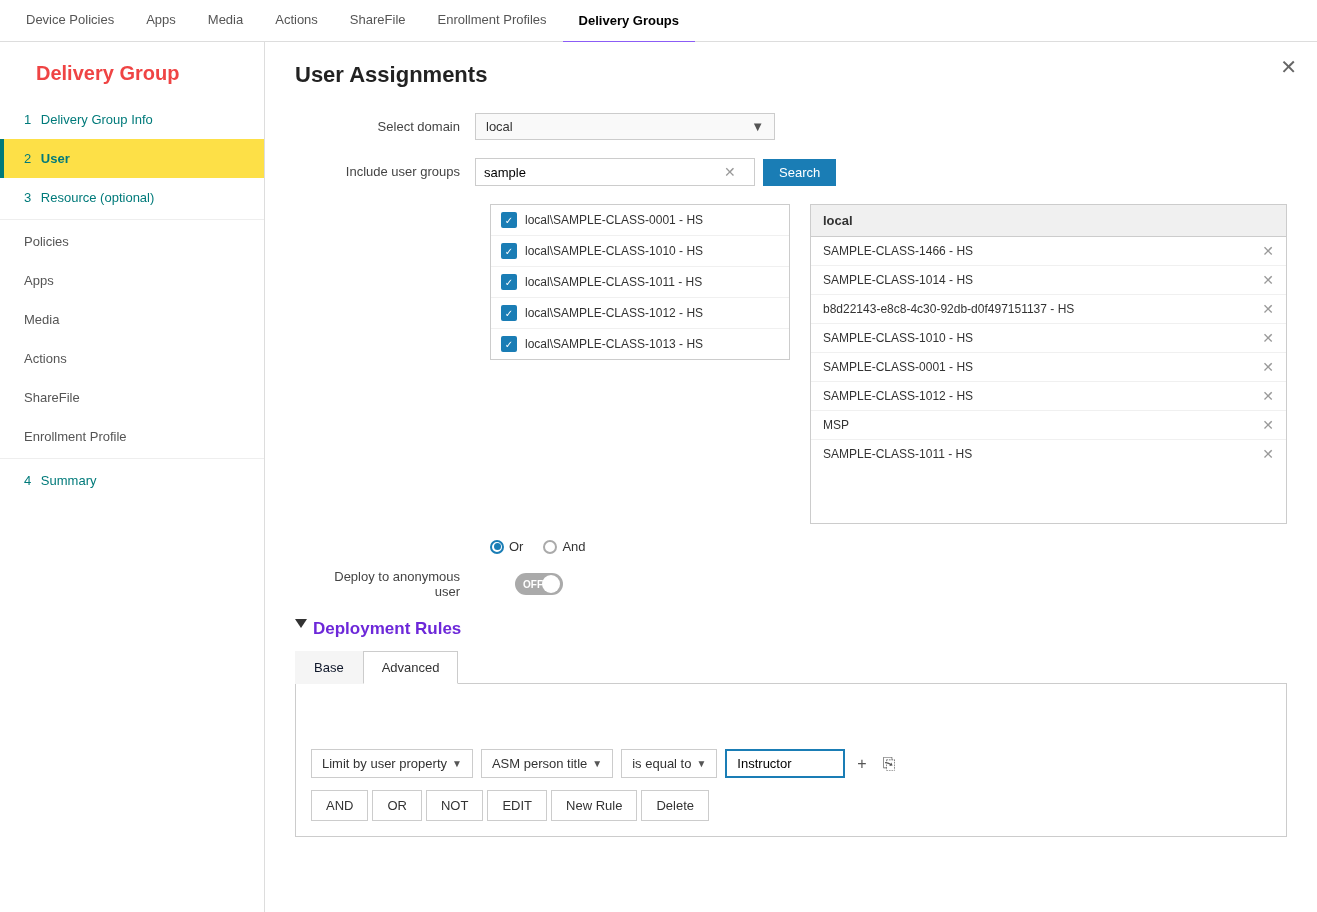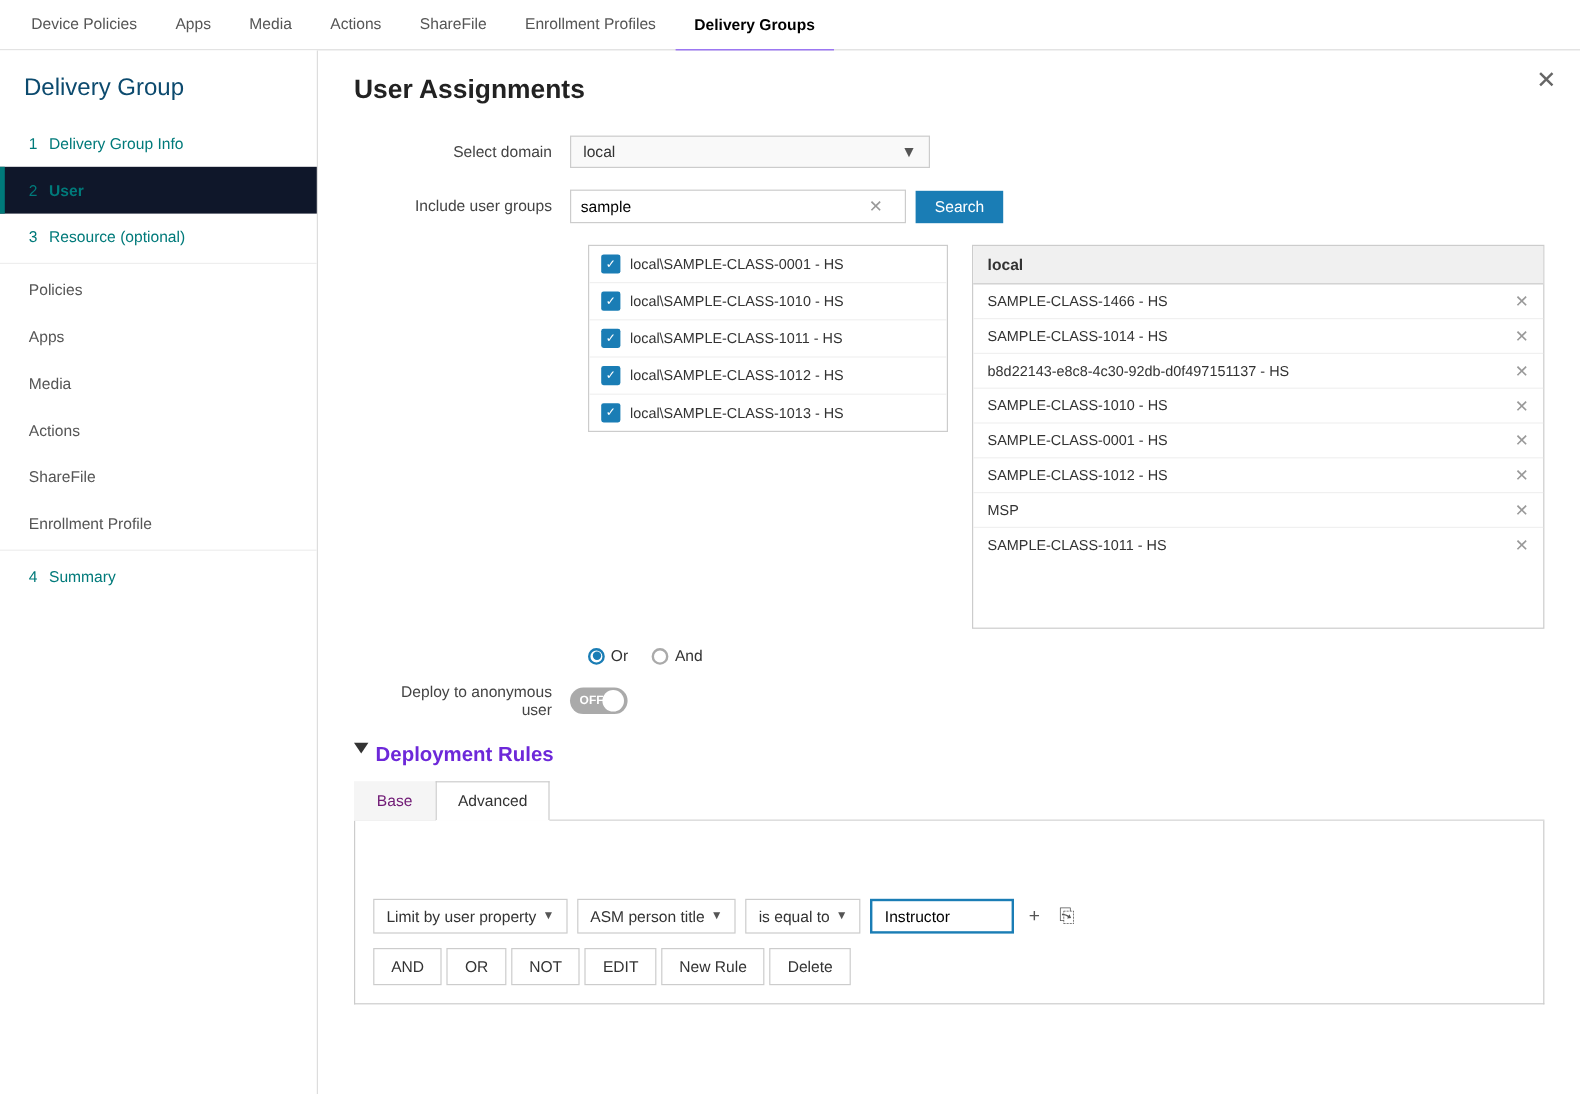--- a/index.html
+++ b/index.html
@@ -39,33 +39,34 @@
 
     
     .sidebar {
       width: 265px;
       border-right: 1px solid #ddd;
       background: #fff;
       flex-shrink: 0;
     }
     .sidebar-title {
       font-size: 20px;
-      font-weight: normal;
+      font-weight: bold;
       padding: 20px 20px 15px 20px;
-      color: #0c4a6e;
+      color: #ef4444;
+      margin-left: 16px;
     }
     .sidebar-item {
       padding: 12px 20px;
       cursor: pointer;
       color: #555;
       font-size: 13px;
       border-left: 4px solid transparent;
     }
     .sidebar-item.active {
-      background: #0f172a;
+      background: #fde047;
       color: #007a7a;
       font-weight: bold;
       border-left: 4px solid #007a7a;
     }
     .sidebar-item.numbered {
       color: #007a7a;
     }
     .sidebar-item .step-num {
       margin-right: 6px;
       font-weight: normal;
@@ -282,20 +283,21 @@
       border-radius: 50%;
       background: #1a7db5;
     }
     .radio-dot.empty { border-color: #aaa; }
 
     
     .toggle-row {
       display: flex;
       align-items: center;
       margin-bottom: 20px;
+      gap: 40px;
     }
     .toggle-label {
       width: 180px;
       text-align: right;
       padding-right: 15px;
       font-size: 13px;
       color: #444;
     }
     .toggle-switch {
       display: flex;
@@ -345,21 +347,21 @@
     
     .tabs {
       display: flex;
       border-bottom: 1px solid #ccc;
       margin-bottom: 0;
     }
     .tab {
       padding: 8px 18px;
       cursor: pointer;
       font-size: 13px;
-      color: #701a75;
+      color: #0f172a;
       border: 1px solid transparent;
       border-bottom: none;
       margin-bottom: -1px;
       background: #f5f5f5;
     }
     .tab.active {
       background: #fff;
       color: #333;
       border-color: #ccc;
       border-bottom: 1px solid #fff;

